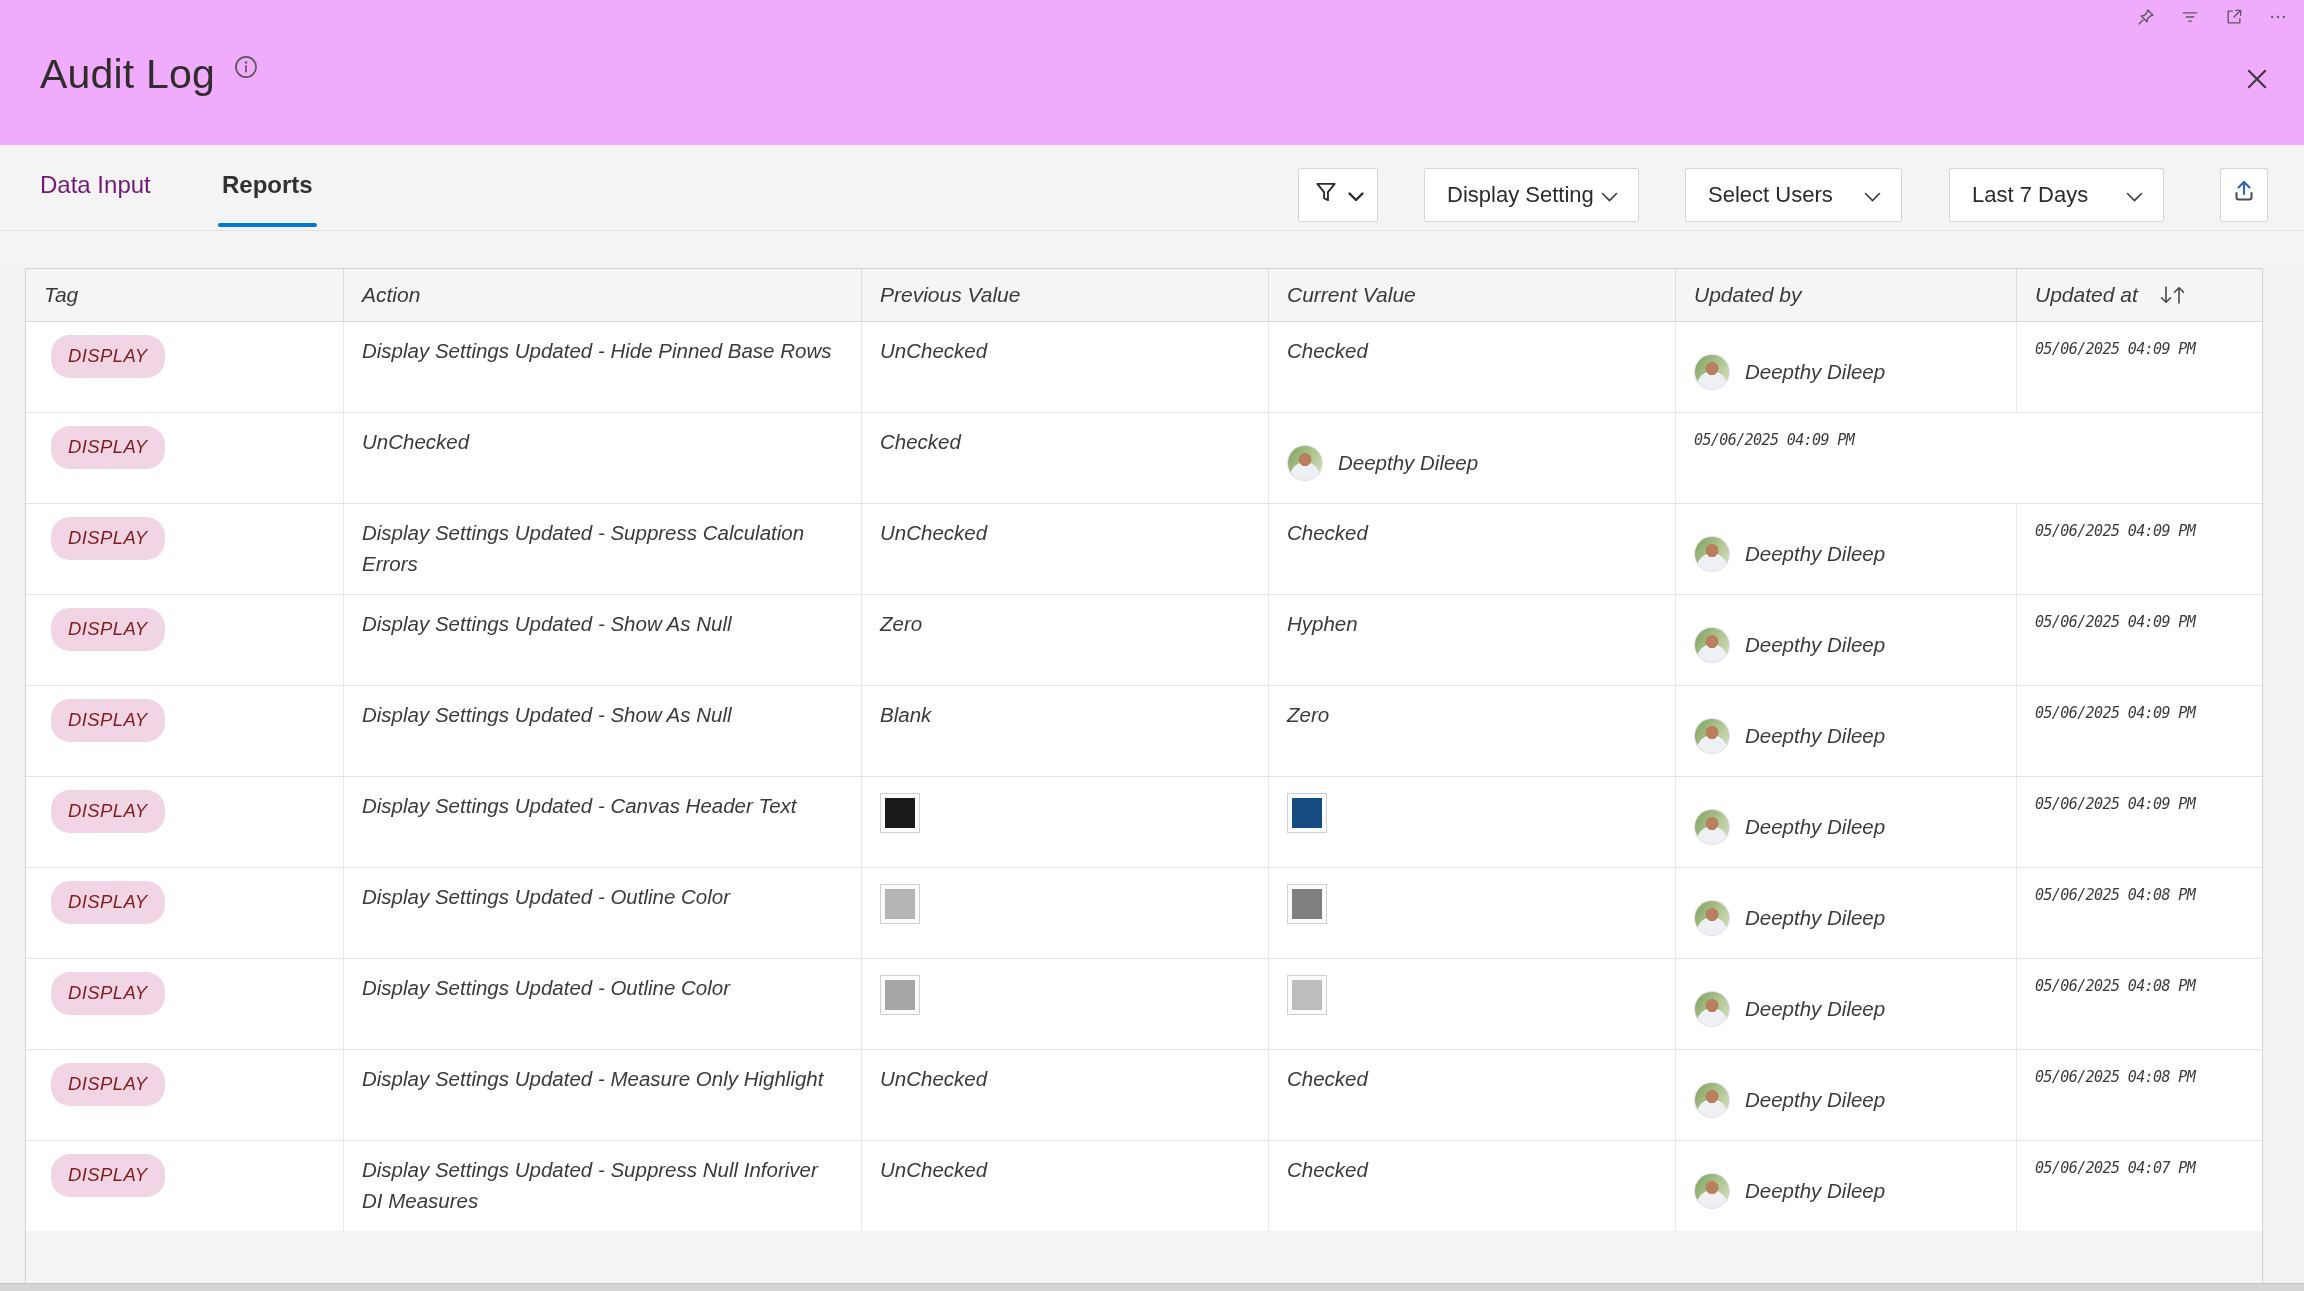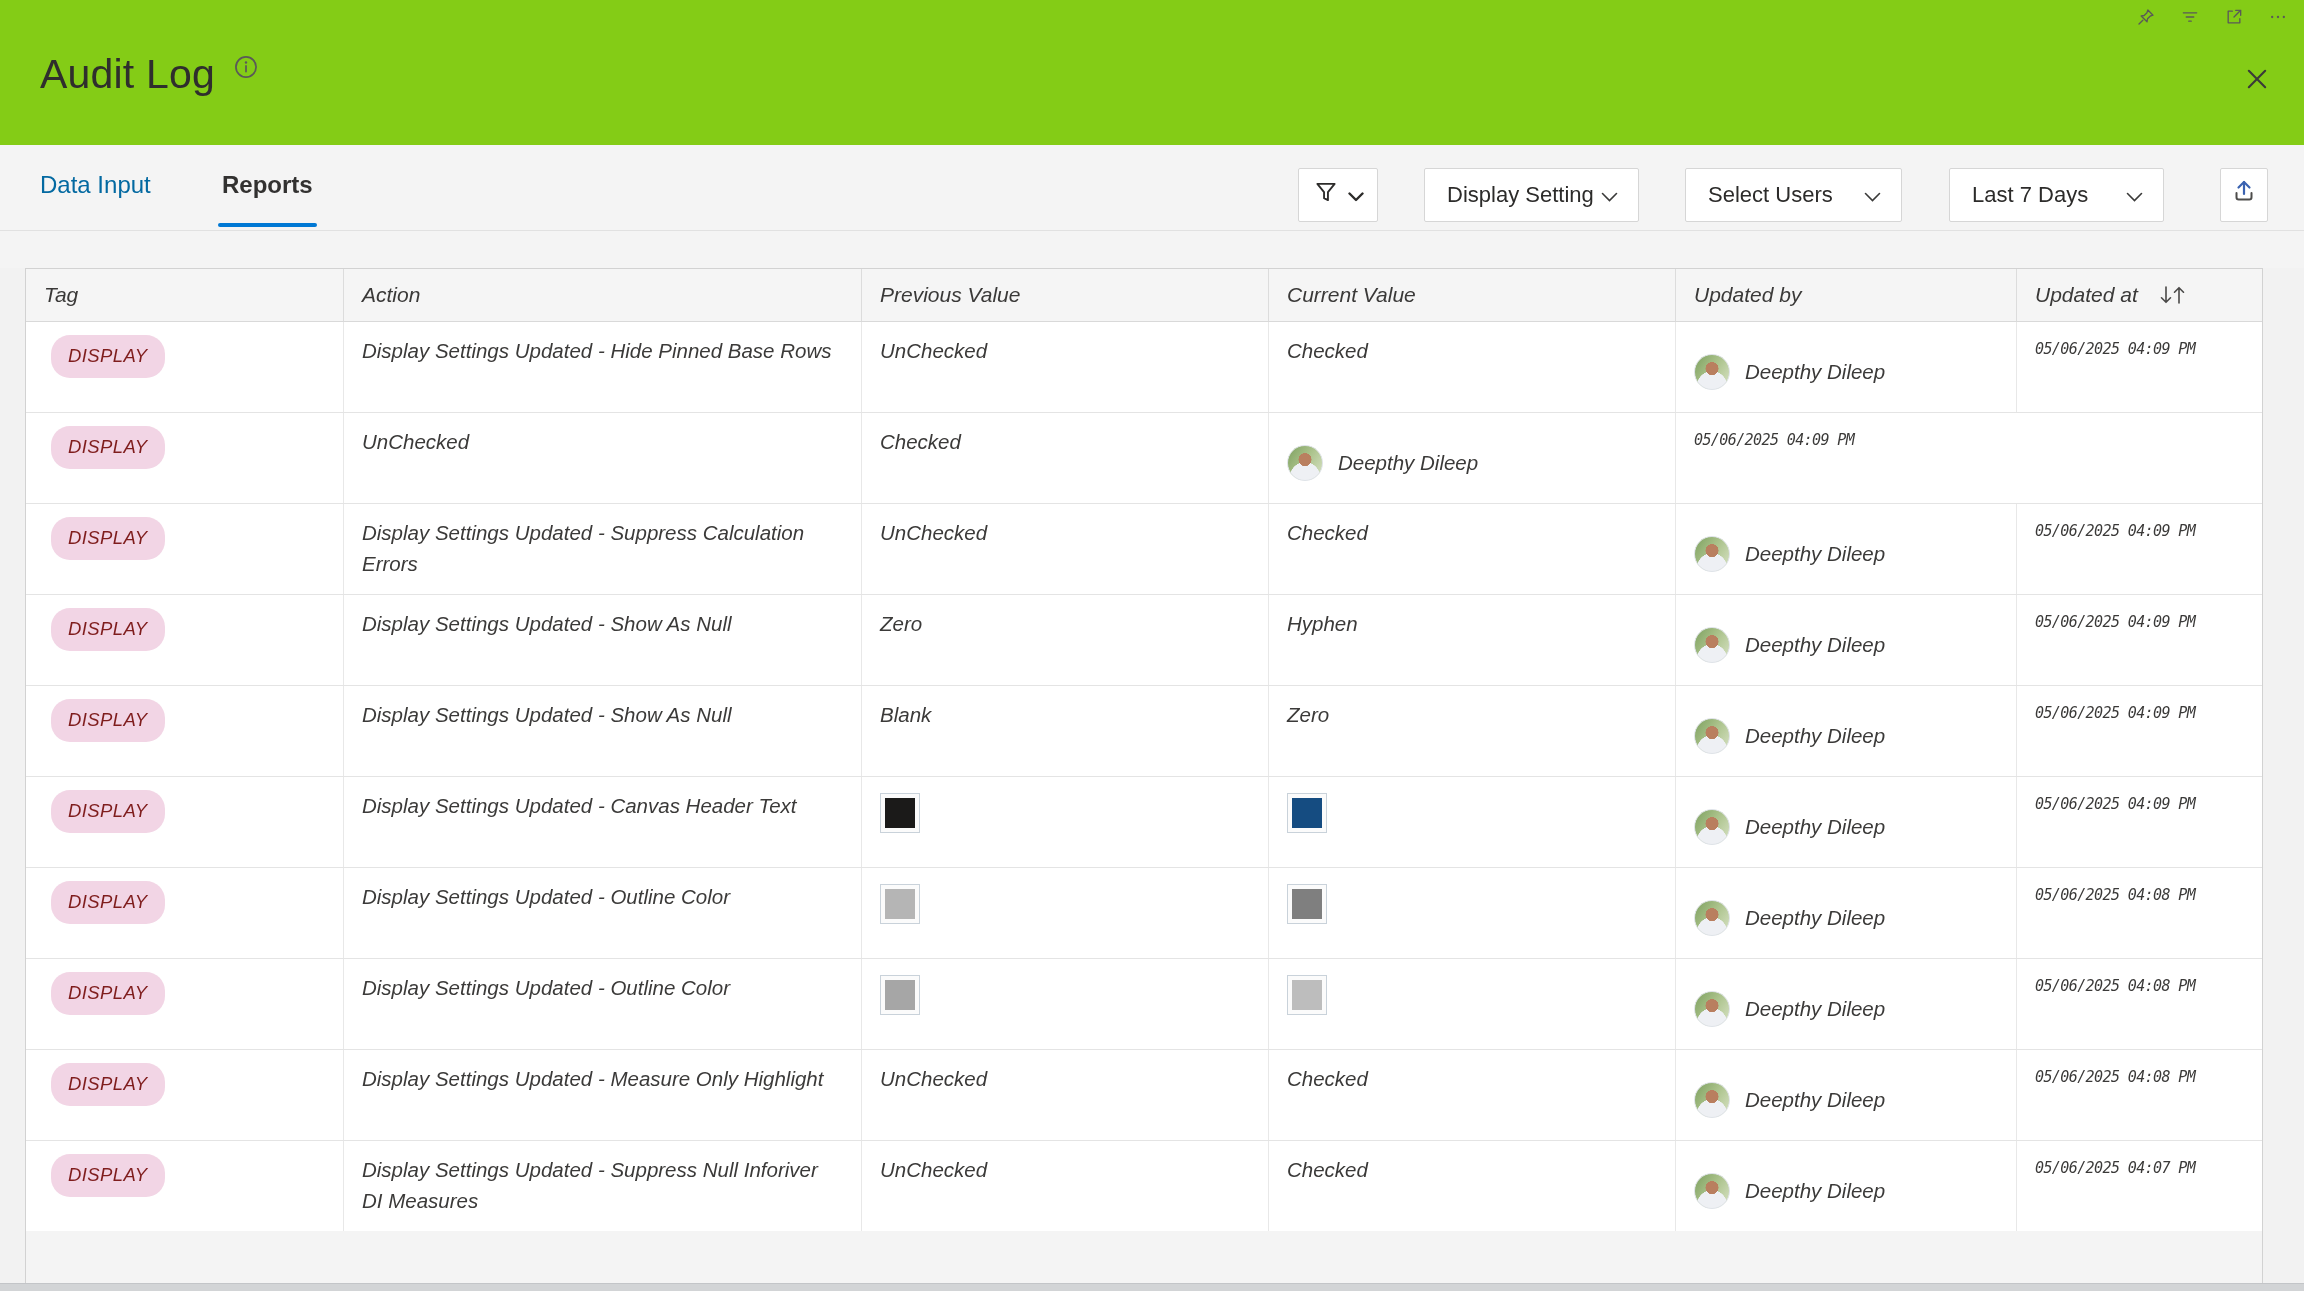--- a/index.html
+++ b/index.html
@@ -4,30 +4,30 @@
 <style>
   html,body{margin:0;padding:0;}
   .screen{
     position:relative; width:2304px; height:1291px; overflow:hidden;
     background:#f2f2f2; font-family:"Liberation Sans",sans-serif; color:#3b3a39;
   }
   
   .host-icons{position:absolute; top:4px; right:16px; display:flex; gap:24px; align-items:center; height:26px; z-index:5;}
   .host-icons svg{display:block;}
   
-  .title-bar{position:absolute; top:0; left:0; width:100%; height:145px; background:#84cc16;}
+  .title-bar{position:absolute; top:0; left:0; width:100%; height:145px; background:#f0abfc;}
   .title-wrap{position:absolute; left:40px; top:52px; display:flex; align-items:flex-start; gap:18px;}
   .page-title{font-size:41px; font-weight:400; color:#2f2e2d; letter-spacing:.2px; line-height:1.1;}
   .info-icon{margin-top:2px;}
   .close-btn{position:absolute; top:62px; right:30px; width:34px; height:34px; display:flex; align-items:center; justify-content:center; cursor:pointer;}
   
   .gray-strip{position:absolute; top:145px; left:0; width:100%; height:123px; background:#f4f4f4;}
   .tabs-row{position:absolute; top:0; left:0; width:100%; height:85px; border-bottom:1px solid #e1e1e1;}
   .tab{position:absolute; top:26px; font-size:24px; cursor:pointer;}
-  .tab-inactive{left:40px; color:#0369a1;}
+  .tab-inactive{left:40px; color:#701a75;}
   .tab-active{left:186px; color:#323130; font-weight:700;margin-left:36px;}
   .tab-active::after{content:""; position:absolute; left:-4px; right:-4px; top:52px; height:4px; background:var(--accent); border-radius:2px;}
   .tbtn{position:absolute; top:23px; height:54px; background:#fff; border:1px solid #d6d6d6; border-radius:2px;
         display:flex; align-items:center; box-sizing:border-box; cursor:pointer; font-size:22px; color:#2c2b2a;}
   .btn-filter{left:1298px; width:80px; justify-content:center; gap:9px;}
   .dd{justify-content:space-between; padding:0 20px 0 22px;}
   .dd-display{left:1424px; width:215px;}
   .dd-users{left:1685px; width:217px;}
   .dd-last7{left:1949px; width:215px;}
   .btn-export{left:2220px; width:48px; justify-content:center;}

